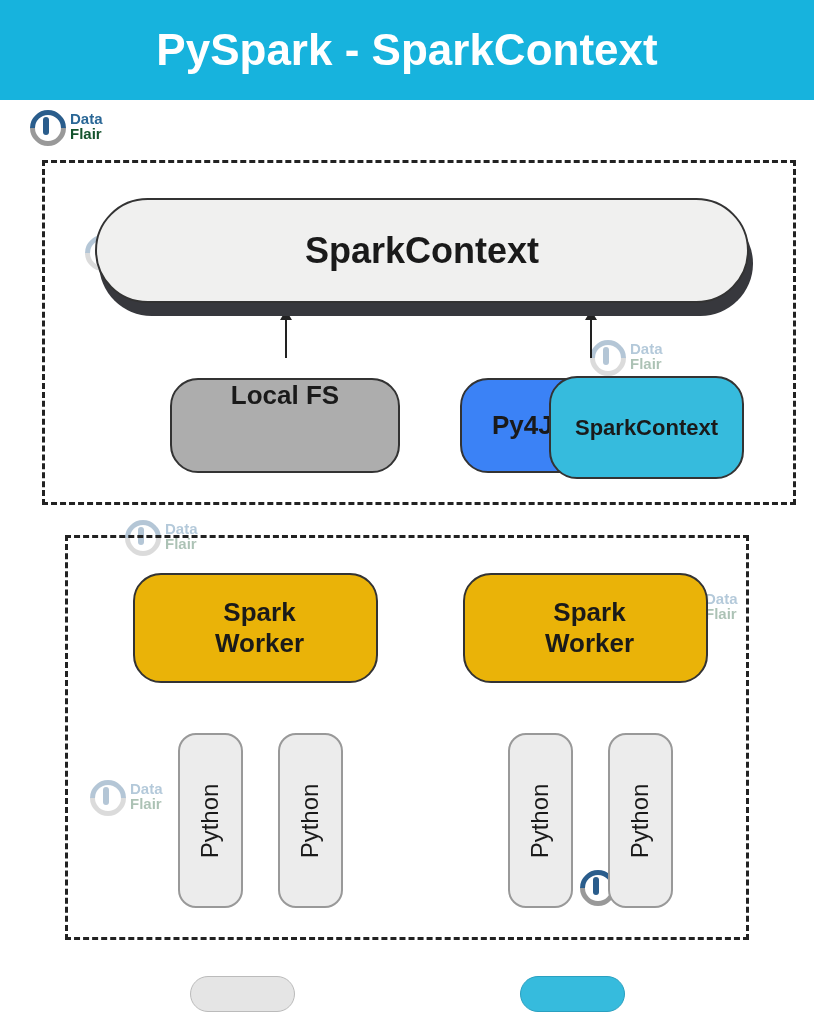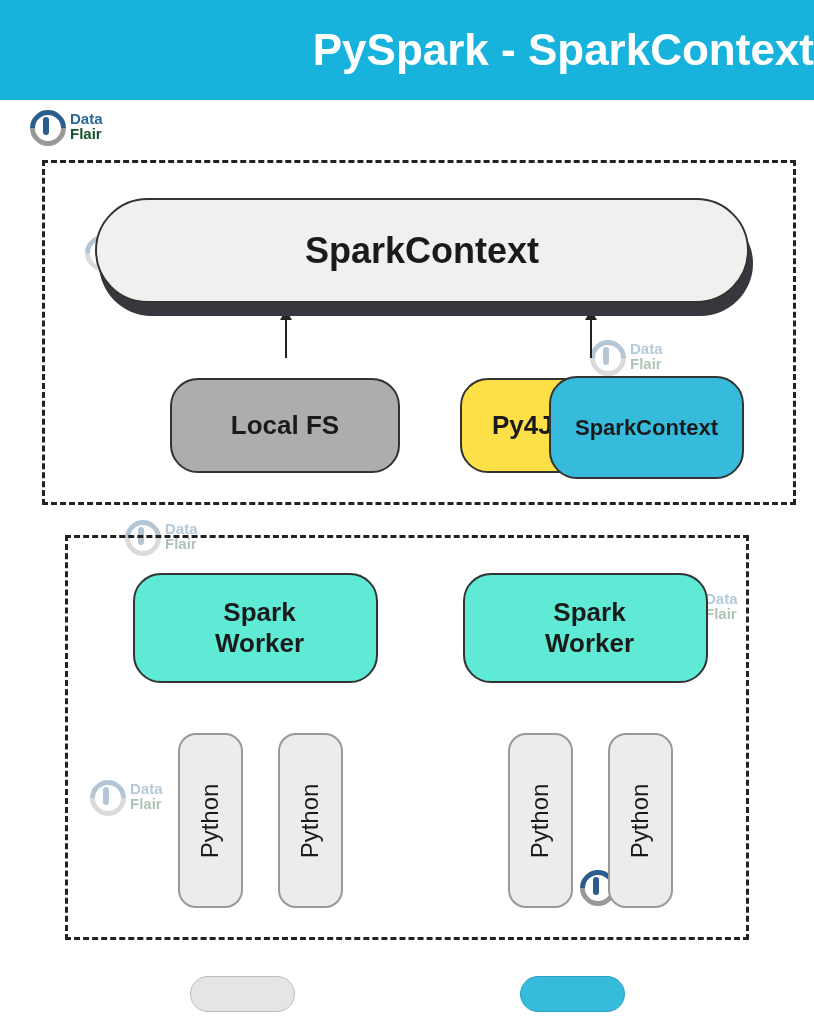--- a/index.html
+++ b/index.html
@@ -10,21 +10,21 @@
     background: #ffffff;
     position: relative;
     overflow: hidden;
   }
   .header {
     width: 100%;
     height: 100px;
     background: #17b3dd;
     display: flex;
     align-items: center;
-    justify-content: flex-end;
+    justify-content: center;
   }
   .header-title {
     color: #ffffff;
     font-size: 44px;
     font-weight: bold;
   }
   .logo {
     position: absolute;
     display: flex;
     align-items: center;
@@ -122,32 +122,31 @@
   .localfs-box {
     position: absolute;
     left: 125px;
     top: 215px;
     width: 230px;
     height: 95px;
     background: #adadad;
     border: 2px solid #333;
     border-radius: 28px;
     display: flex;
-    align-items: center;
     justify-content: center;
   }
   .localfs-box span { font-size: 26px; font-weight: bold; color: #1a1a1a; }
 
   .py4j-box {
     position: absolute;
     left: 415px;
     top: 215px;
     width: 282px;
     height: 95px;
-    background: #fde047;
+    background: #3b82f6;
     border: 2px solid #333;
     border-radius: 28px;
     display: flex;
     align-items: center;
     padding-left: 30px;
   }
   .py4j-box .py4j-label { font-size: 26px; font-weight: bold; color: #1a1a1a; }
   .inner-sc {
     position: absolute;
     right: -4px;
@@ -168,21 +167,21 @@
     left: 65px;
     top: 535px;
     width: 684px;
     height: 405px;
     border: 3px dashed #222;
   }
   .spark-worker {
     position: absolute;
     width: 245px;
     height: 110px;
-    background: #5eead4;
+    background: #eab308;
     border: 2px solid #333;
     border-radius: 28px;
     display: flex;
     align-items: center;
     justify-content: center;
     text-align: center;
     padding-left: 8px;
   }
   .spark-worker span { font-size: 26px; font-weight: bold; color: #1a1a1a; line-height: 1.2; }
   .sw1 { left: 65px; top: 35px; }

